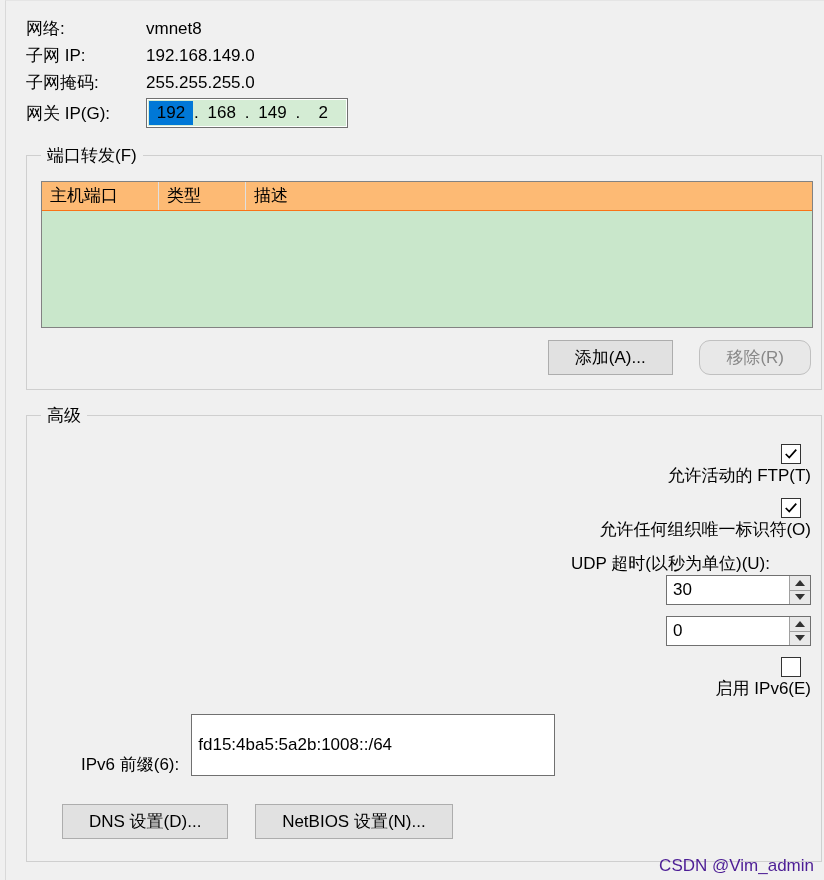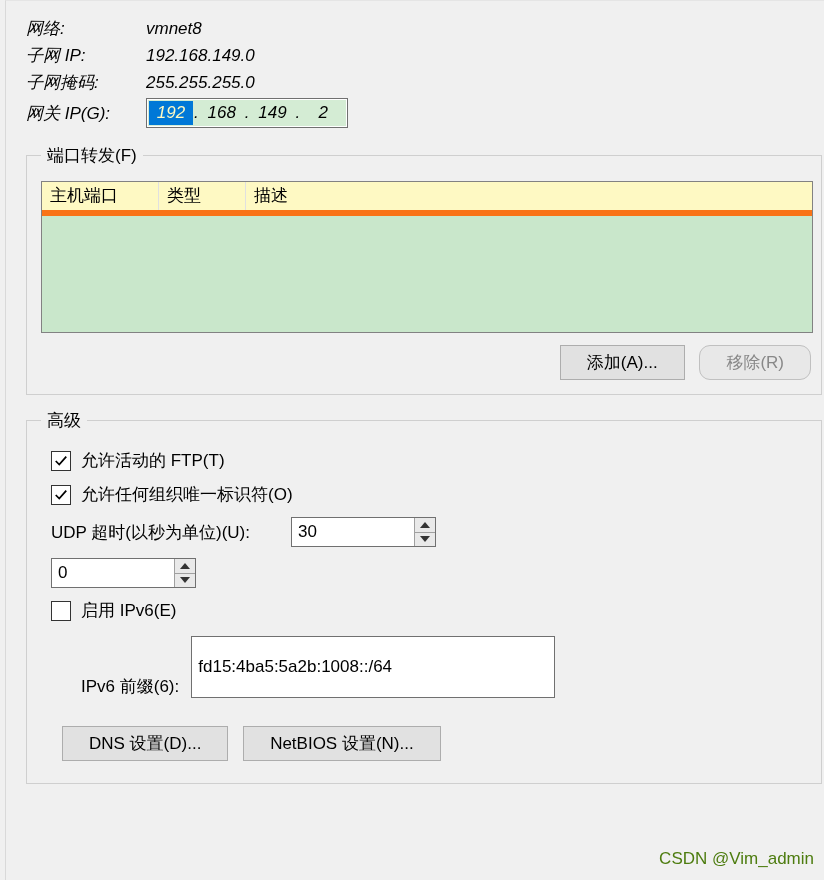--- a/index.html
+++ b/index.html
@@ -17,21 +17,21 @@
     background: #f0f0f0;
     padding: 14px 0 10px 20px;
     border-left: 1px solid #d9d9d9;
     border-top: 1px solid #e5e5e5;
     margin-left: 5px;
     position: relative;
     height: 100%;
     box-sizing: border-box;
   }
   .info-table { border-collapse: collapse; }
-  .info-table td { padding: 2px 0; vertical-align: middle; font-style: italic; }
+  .info-table td { padding: 2px 0; vertical-align: middle; }
   .info-label { width: 120px; }
   .info-value {}
 
   .ip-editor {
     display: inline-flex;
     align-items: center;
     border: 1px solid #707070;
     background: #d4ecd4;
     height: 28px;
     padding: 0 2px;
@@ -42,74 +42,75 @@
     text-align: center;
     border: none;
     outline: none;
     font: inherit;
     background: transparent;
     line-height: 24px;
     height: 24px;
   }
   .ip-editor .oct.sel {
     background: #0078d7;
-    color: #fef9c3;
+    color: #000000;
   }
   .ip-editor .dot { padding: 0 1px; }
 
   fieldset.group {
     border: 1px solid #cfcfcf;
     margin: 14px 2px 0 0;
     padding: 10px 10px 14px 14px;
   }
   fieldset.group > legend { padding: 0 6px; }
 
   .port-table {
     margin-top: 4px;
     border: 1px solid #828282;
     width: 100%;
     background: #c9e7cb;
   }
   .port-header {
     display: flex;
-    background: #fef9c3;
-    border-bottom: 6px solid #f97316;
+    background: #fdba74;
+    border-bottom: 1px solid #f97316;
     height: 28px;
     line-height: 28px;
     align-items: center;
   }
   .port-header .col {
     padding: 0 8px;
     border-right: 1px solid #e0e0e0;
     white-space: nowrap;
     overflow: hidden;
   }
   .port-body { height: 116px; }
 
   .btn-row { text-align: right; margin-top: 12px; }
   button.win {
     font: inherit;
     background: #e1e1e1;
     border: 1px solid #adadad;
     padding: 5px 26px;
-    margin-left: 10px;
+    margin-left: 22px;
     cursor: pointer;
   }
   button.win:disabled {
     color: #888;
     border-color: #c0c0c0;
     background: #e8e8e8;
     cursor: default;
     border-radius: 11px;
   }
 
   .adv-row {
     display: flex;
-    align-items: center;
+    align-items: flex-end;
     margin: 7px 0 11px 10px;
+    flex-direction: column;
   }
   .chk {
     width: 18px; height: 18px;
     border: 1px solid #333;
     display: inline-flex;
     align-items: center; justify-content: center;
     margin-right: 10px;
     background: #fff;
   }
   .chk svg { width: 14px; height: 14px; display: none; }
@@ -158,22 +159,22 @@
     padding: 20px 6px;
     background: #fff;
     font: inherit;
     margin-left: 12px;
   }
 
   .bottom-btns { margin: 28px 0 0 10px; }
 
   .watermark {
     position: absolute;
-    right: 10px; bottom: 11px;
-    color: #4d7c0f;
+    right: 10px; bottom: 4px;
+    color: #4c1d95;
     font-family: Arial, sans-serif;
     font-size: 17px;
     pointer-events: none;
     text-align: right;
   }
 </style>
 </head>
 <body>
 
 <div class="panel">

